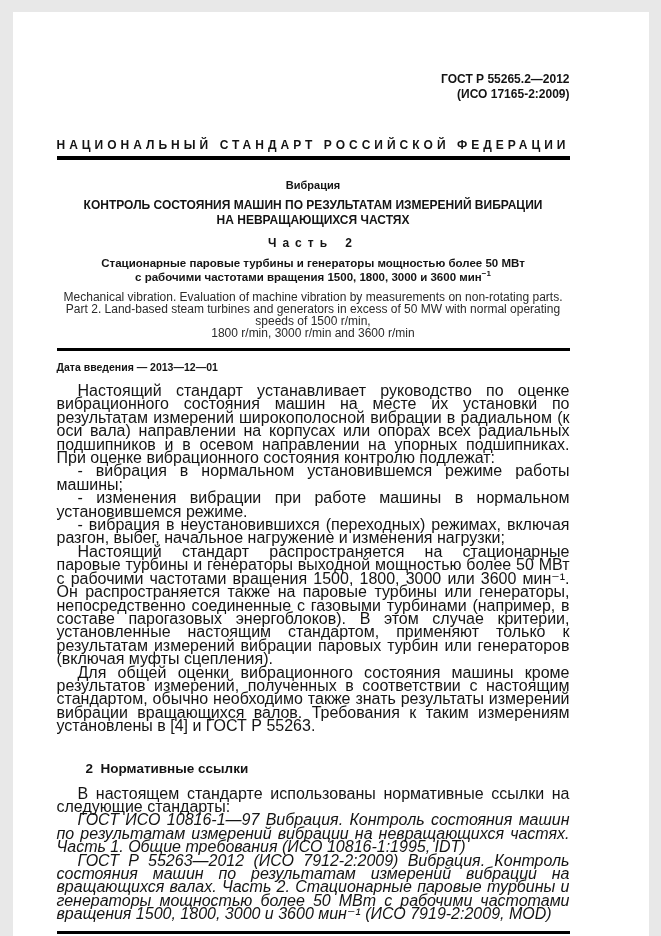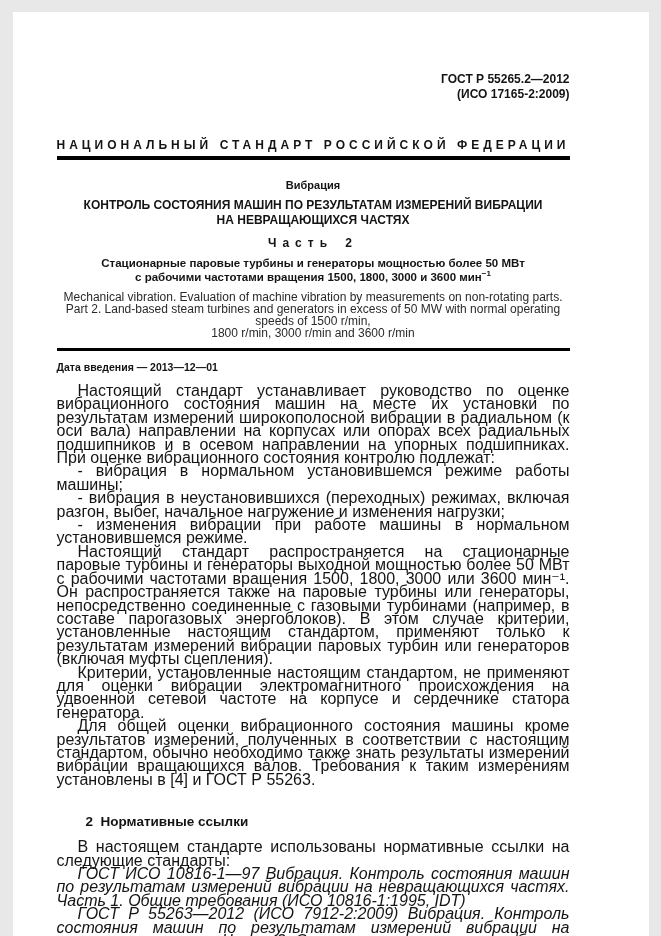--- a/index.html
+++ b/index.html
@@ -157,24 +157,23 @@
     </div>
   </div>
 
   <div class="rule rule-mid"></div>
 
   <div class="effective-date">Дата введения — 2013—12—01</div>
 
   <div class="body-text">
     <p>Настоящий стандарт устанавливает руководство по оценке вибрационного состояния машин на месте их установки по результатам измерений широкополосной вибрации в радиальном (к оси вала) направлении на корпусах или опорах всех радиальных подшипников и в осевом направлении на упорных подшипниках. При оценке вибрационного состояния контролю подлежат:</p>
     <p>- вибрация в нормальном установившемся режиме работы машины;</p>
+    <p>- изменения вибрации при работе машины в нормальном установившемся режиме.</p>
     <p>- вибрация в неустановившихся (переходных) режимах, включая разгон, выбег, начальное нагружение и изменения нагрузки;</p>
-    <p>- изменения вибрации при работе машины в нормальном установившемся режиме.</p>
     <p>Настоящий стандарт распространяется на стационарные паровые турбины и генераторы выходной мощностью более 50 МВт с рабочими частотами вращения 1500, 1800, 3000 или 3600 мин⁻¹. Он распространяется также на паровые турбины или генераторы, непосредственно соединенные с газовыми турбинами (например, в составе парогазовых энергоблоков). В этом случае критерии, установленные настоящим стандартом, применяют только к результатам измерений вибрации паровых турбин или генераторов (включая муфты сцепления).</p>
-    <p>Критерии, установленные настоящим стандартом, не применяют для оценки вибрации электромагнитного происхождения на удвоенной сетевой частоте на корпусе и сердечнике статора генератора.</p>
     <p>Для общей оценки вибрационного состояния машины кроме результатов измерений, полученных в соответствии с настоящим стандартом, обычно необходимо также знать результаты измерений вибрации вращающихся валов. Требования к таким измерениям установлены в [4] и ГОСТ Р 55263.</p>
   </div>
 
   <h2 class="section-heading second">2  Нормативные ссылки</h2>
   <div class="body-text">
     <p>В настоящем стандарте использованы нормативные ссылки на следующие стандарты:</p>
     <p class="ref">ГОСТ ИСО 10816-1—97  Вибрация. Контроль состояния машин по результатам измерений вибрации на невращающихся частях. Часть 1. Общие требования (ИСО 10816-1:1995, IDT)</p>
     <p class="ref">ГОСТ Р 55263—2012 (ИСО 7912-2:2009)  Вибрация. Контроль состояния машин по результатам измерений вибрации на вращающихся валах. Часть 2. Стационарные паровые турбины и генераторы мощностью более 50 МВт с рабочими частотами вращения 1500, 1800, 3000 и 3600 мин⁻¹ (ИСО 7919-2:2009, MOD)</p>
   </div>
 

